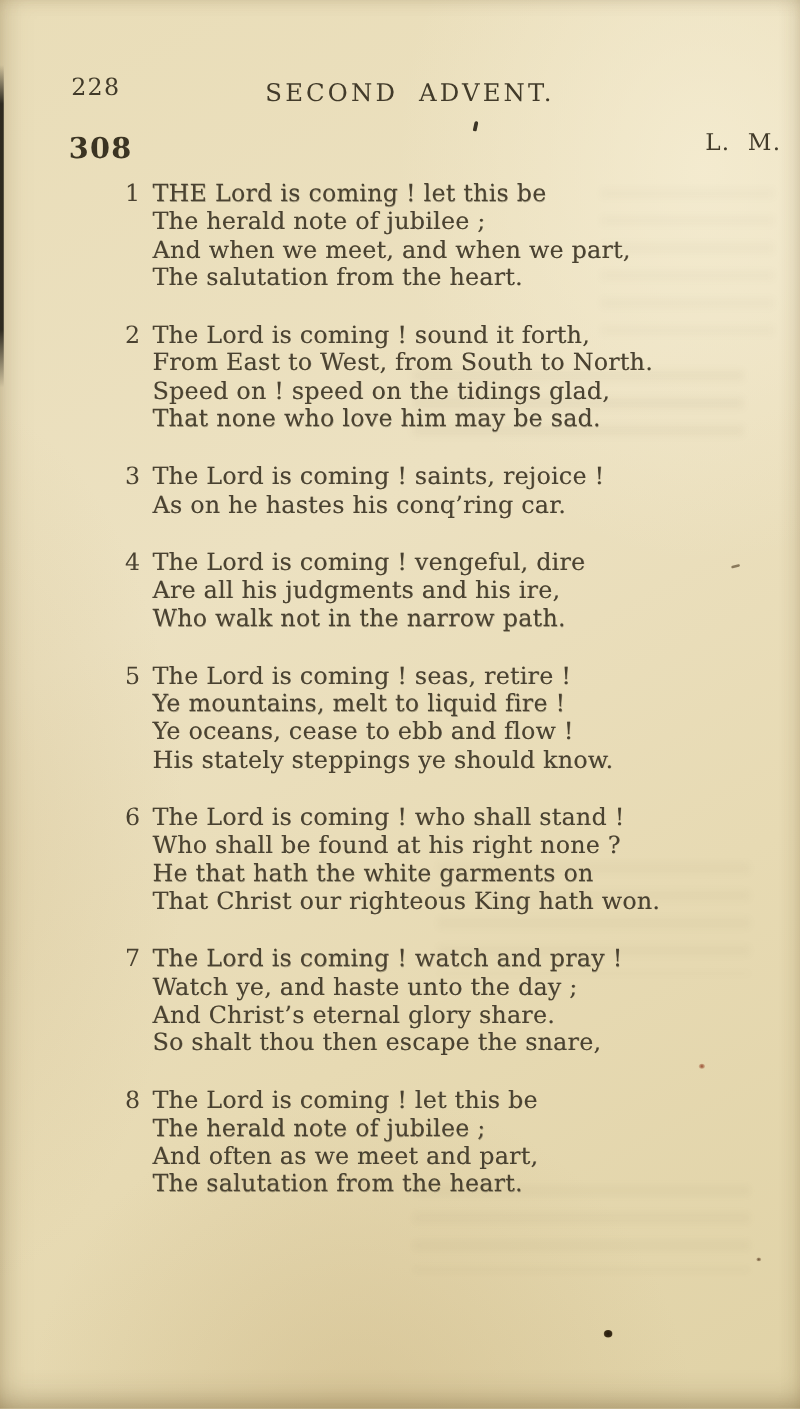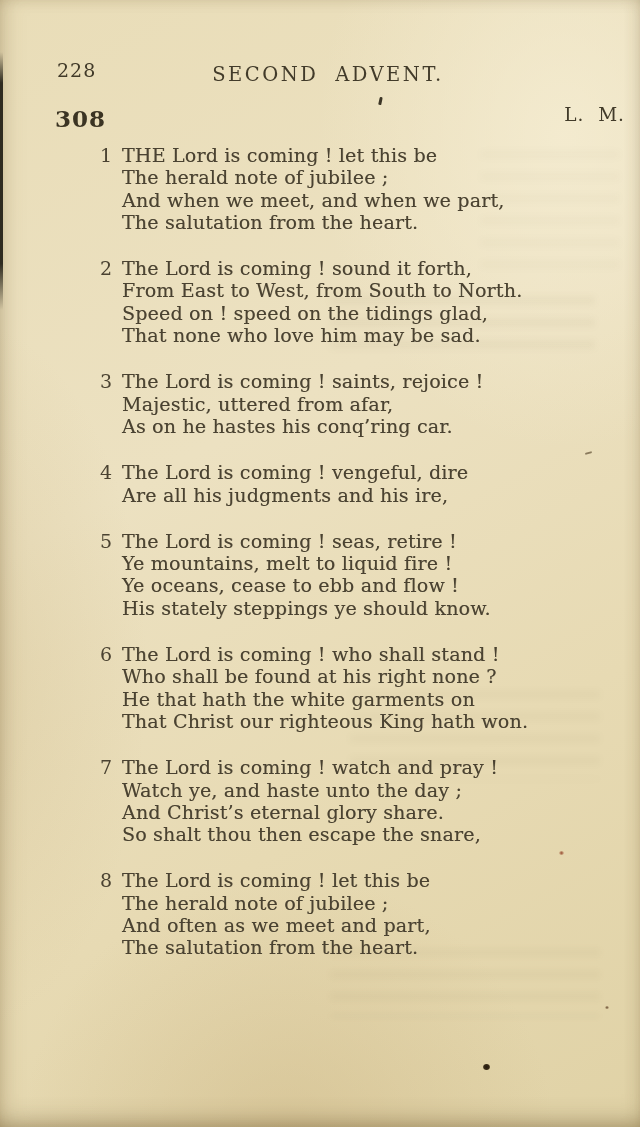--- a/index.html
+++ b/index.html
@@ -126,30 +126,30 @@
         <div class="v-line">From East to West, from South to North.</div>
         <div class="v-line">Speed on ! speed on the tidings glad,</div>
         <div class="v-line">That none who love him may be sad.</div>
       </div>
     </div>
 
     <div class="verse">
       <div class="v-num">3</div>
       <div class="v-lines">
         <div class="v-line">The Lord is coming ! saints, rejoice !</div>
-        <div class="v-line">Majestic, uttered from afar,</div>
         <div class="v-line">As on he hastes his conq’ring car.</div>
       </div>
     </div>
 
     <div class="verse">
       <div class="v-num">4</div>
       <div class="v-lines">
         <div class="v-line">The Lord is coming ! vengeful, dire</div>
         <div class="v-line">Are all his judgments and his ire,</div>
+        <div class="v-line">Who walk not in the narrow path.</div>
       </div>
     </div>
 
     <div class="verse">
       <div class="v-num">5</div>
       <div class="v-lines">
         <div class="v-line">The Lord is coming ! seas, retire !</div>
         <div class="v-line">Ye mountains, melt to liquid fire !</div>
         <div class="v-line">Ye oceans, cease to ebb and flow !</div>
         <div class="v-line">His stately steppings ye should know.</div>

